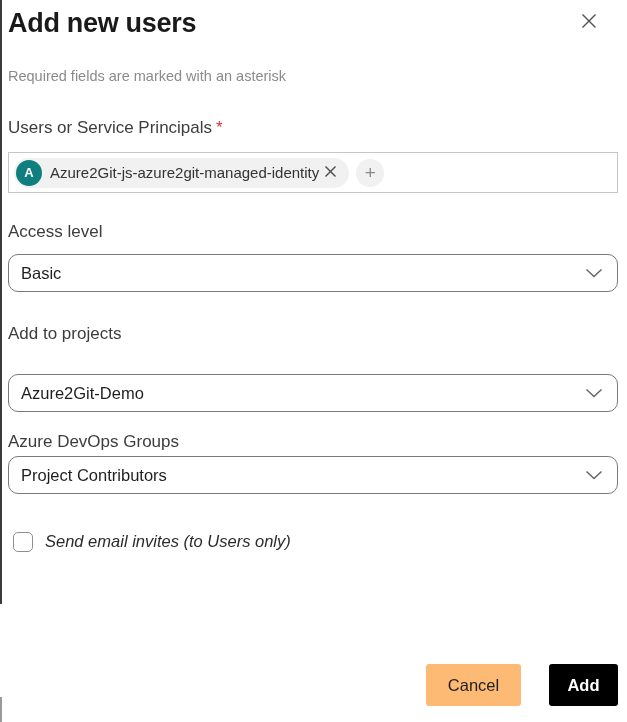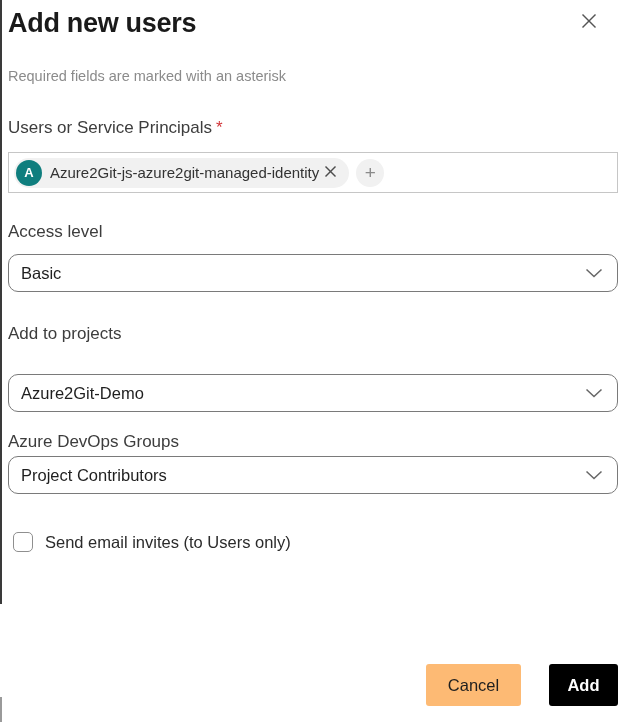--- a/index.html
+++ b/index.html
@@ -66,21 +66,21 @@
     border: 1px solid #7a7a7a; border-radius: 10px; background: #fff;
     display: flex; align-items: center; justify-content: space-between;
     padding: 0 14px 0 12px; cursor: pointer;
   }
   .select-access   { top: 254px; }
   .select-projects { top: 374px; }
   .select-groups   { top: 456px; }
   .select-value { font-size: 16.5px; color: #1f1f1f; }
   .chevron { display: flex; align-items: center; }
 
-  .checkbox-row { position: absolute; left: 13px; top: 532px; display: flex; align-items: center; }
+  .checkbox-row { position: absolute; left: 13px; top: 532px; display: flex; align-items: flex-start; font-style: italic; }
   .checkbox {
     width: 20px; height: 20px; border: 1px solid #8f8f8f; border-radius: 5px;
     background: #fff; cursor: pointer; flex: 0 0 auto;
   }
   .checkbox-label { font-size: 16.5px; color: #2b2b2b; margin-left: 12px; }
 
   .footer-btn {
     position: absolute; top: 664px; height: 42px;
     display: flex; align-items: center; justify-content: center;
     font-size: 16.5px; border: none; border-radius: 3px; cursor: pointer;

